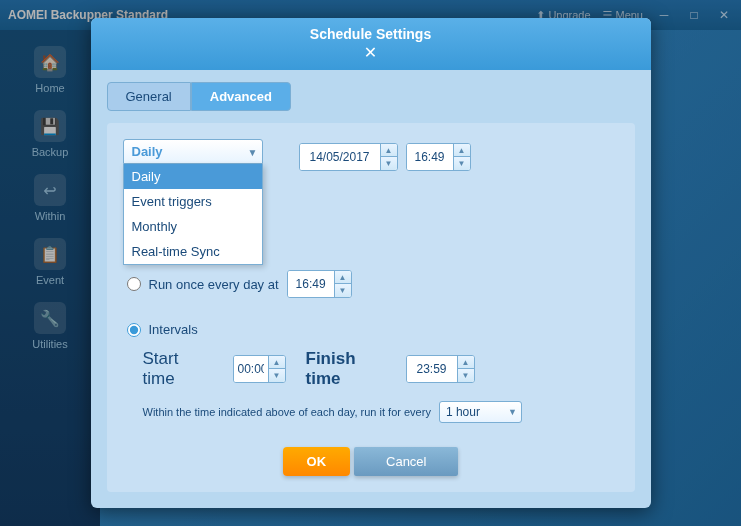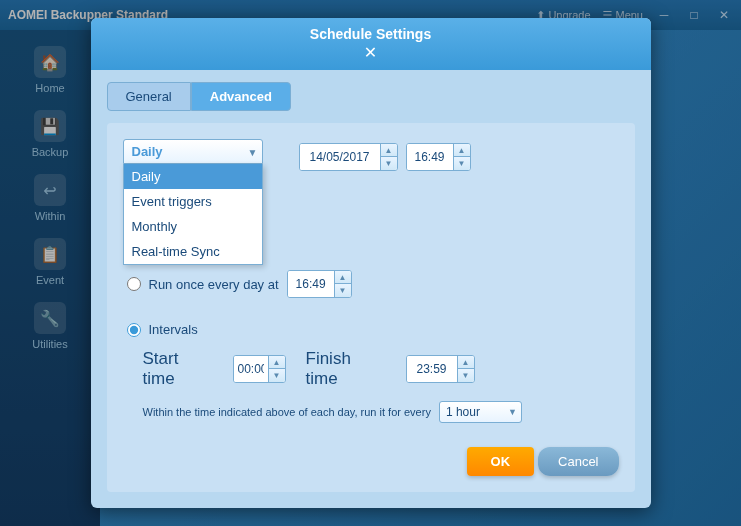--- a/index.html
+++ b/index.html
@@ -314,42 +314,42 @@
     .within-row {
       display: flex;
       align-items: center;
       gap: 8px;
       flex-wrap: wrap;
     }
 
     
     .dialog-footer {
       display: flex;
-      justify-content: flex-end;
+      justify-content: center;
       gap: 4px;
       margin-top: 16px;
       padding-top: 8px;
     }
     .btn-ok {
       background: linear-gradient(180deg, #ffaa00 0%, #ff8800 100%);
       color: #fff;
       border: none;
       border-radius: 4px;
       padding: 7px 24px;
       font-size: 13px;
       font-weight: bold;
       cursor: pointer;
       box-shadow: 0 2px 4px rgba(0,0,0,0.2);
     }
     .btn-cancel {
       background: linear-gradient(180deg, #8ab8d8 0%, #6a9ac0 100%);
       color: #fff;
       border: none;
-      border-radius: 12px;
-      padding: 7px 20px;
+      border-radius: 2px;
+      padding: 7px 32px;
       font-size: 13px;
       cursor: pointer;
       box-shadow: 0 2px 4px rgba(0,0,0,0.2);
     }
 
     
     .spin-btn:first-child {
       border-bottom: 1px solid #7aaed4;
     }
   </style>
@@ -484,21 +484,21 @@
             <div class="intervals-section">
               <div class="time-row">
                 <span class="time-label">Start time</span>
                 <div class="spin-wrapper">
                   <input class="spin-input" style="width: 34px;" type="text" value="00:00">
                   <div class="spin-buttons">
                     <button class="spin-btn">▲</button>
                     <button class="spin-btn">▼</button>
                   </div>
                 </div>
-                <span class="time-label" style="width:80px;">Finish time</span>
+                <span class="time-label" style="width:80px;font-weight:bold;">Finish time</span>
                 <div class="spin-wrapper">
                   <input class="spin-input" style="width: 50px;" type="text" value="23:59">
                   <div class="spin-buttons">
                     <button class="spin-btn">▲</button>
                     <button class="spin-btn">▼</button>
                   </div>
                 </div>
               </div>
 
               <div class="within-row">

